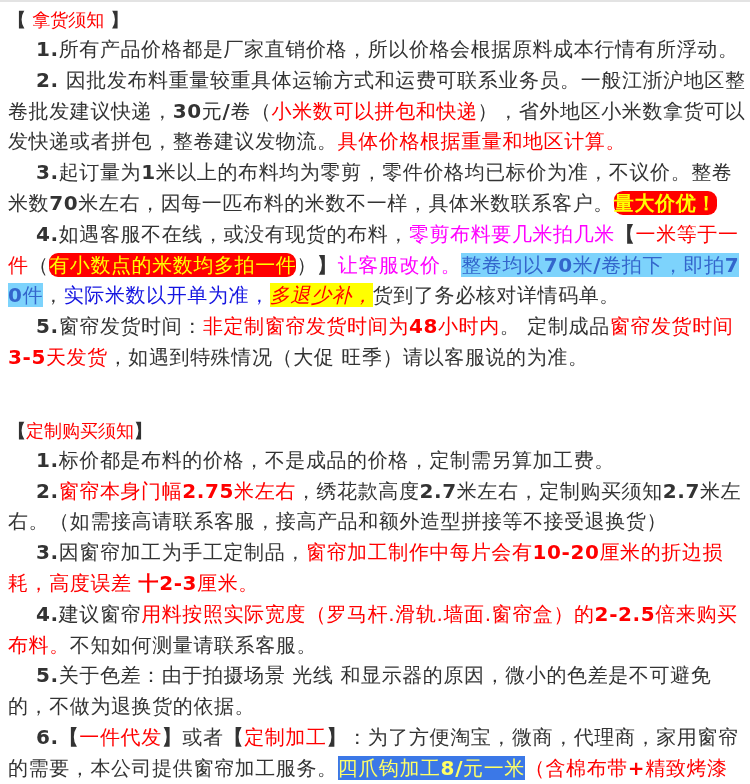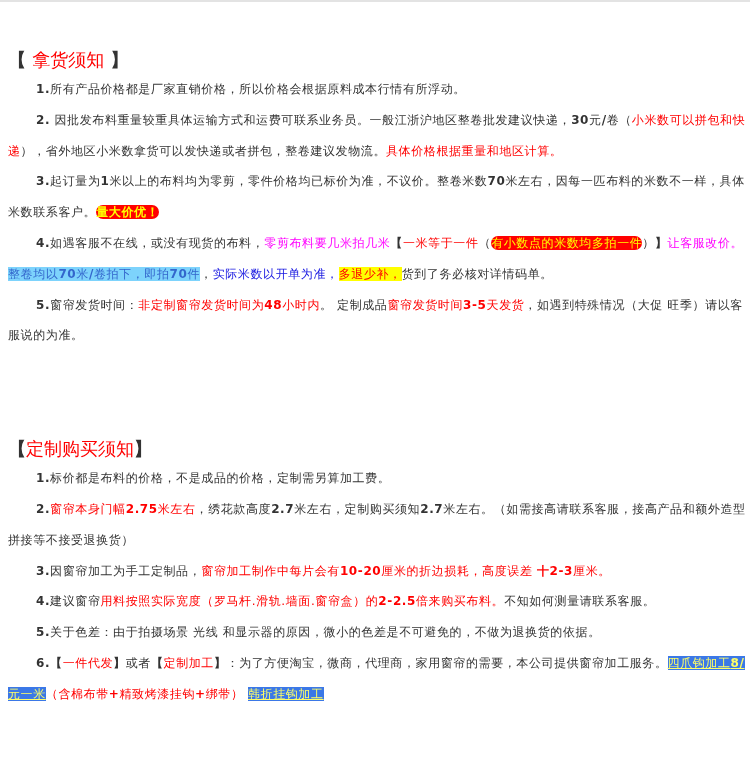--- a/index.html
+++ b/index.html
@@ -3,32 +3,32 @@
 <meta charset="utf-8">
 <style>
   html, body { margin: 0; padding: 0; background: #ffffff; }
   body {
     width: 750px; height: 784px; overflow: hidden; position: relative;
     font-family: "DejaVu Sans", "Liberation Sans", sans-serif;
     color: #333333;
   }
   .topbar { position: absolute; left: 0; top: 0; width: 750px; height: 2px; background: #e3e3e3; }
   .doc { position: absolute; left: 8px; top: 6px; width: 738px; }
-  .section-title { font-size: 18px; line-height: 28px; height: 28px; white-space: nowrap; margin-top: 40px; }
-  .para { font-size: 12px; line-height: 30.8px; letter-spacing: 0.6px; word-break: break-all; }
+  .section-title { font-size: 18px; line-height: 28px; height: 28px; white-space: nowrap; }
+  .para { font-size: 20px; line-height: 30.8px; letter-spacing: 0.6px; word-break: break-all; }
   .indent { padding-left: 28px; }
   .b { font-weight: bold; }
   .red { color: #ff0000; }
   .mag { color: #ff00ff; text-align: center; }
   .blue { color: #1515e0; }
   .dark { color: #333333; }
   .hl-red { background: #ff0000; color: #ffff00; border-radius: 9px; }
   .hl-yellow-blue { background: #7dd3fc; color: #3366cc; }
-  .hl-yellow-red { background: #ffff00; color: #ff0000; }
-  .hl-blue { background: #3b78e7; color: #ffff66; text-decoration: underline; }
+  .hl-yellow-red { background: #ffff00; color: #ff0000; font-style: italic; }
+  .hl-blue { background: #3b78e7; color: #ffff66; }
   .gap { height: 44px; }
 </style>
 </head>
 <body>
 
 <div class="topbar"></div>
 
 <div class="doc">
 
   <div class="section-title">

